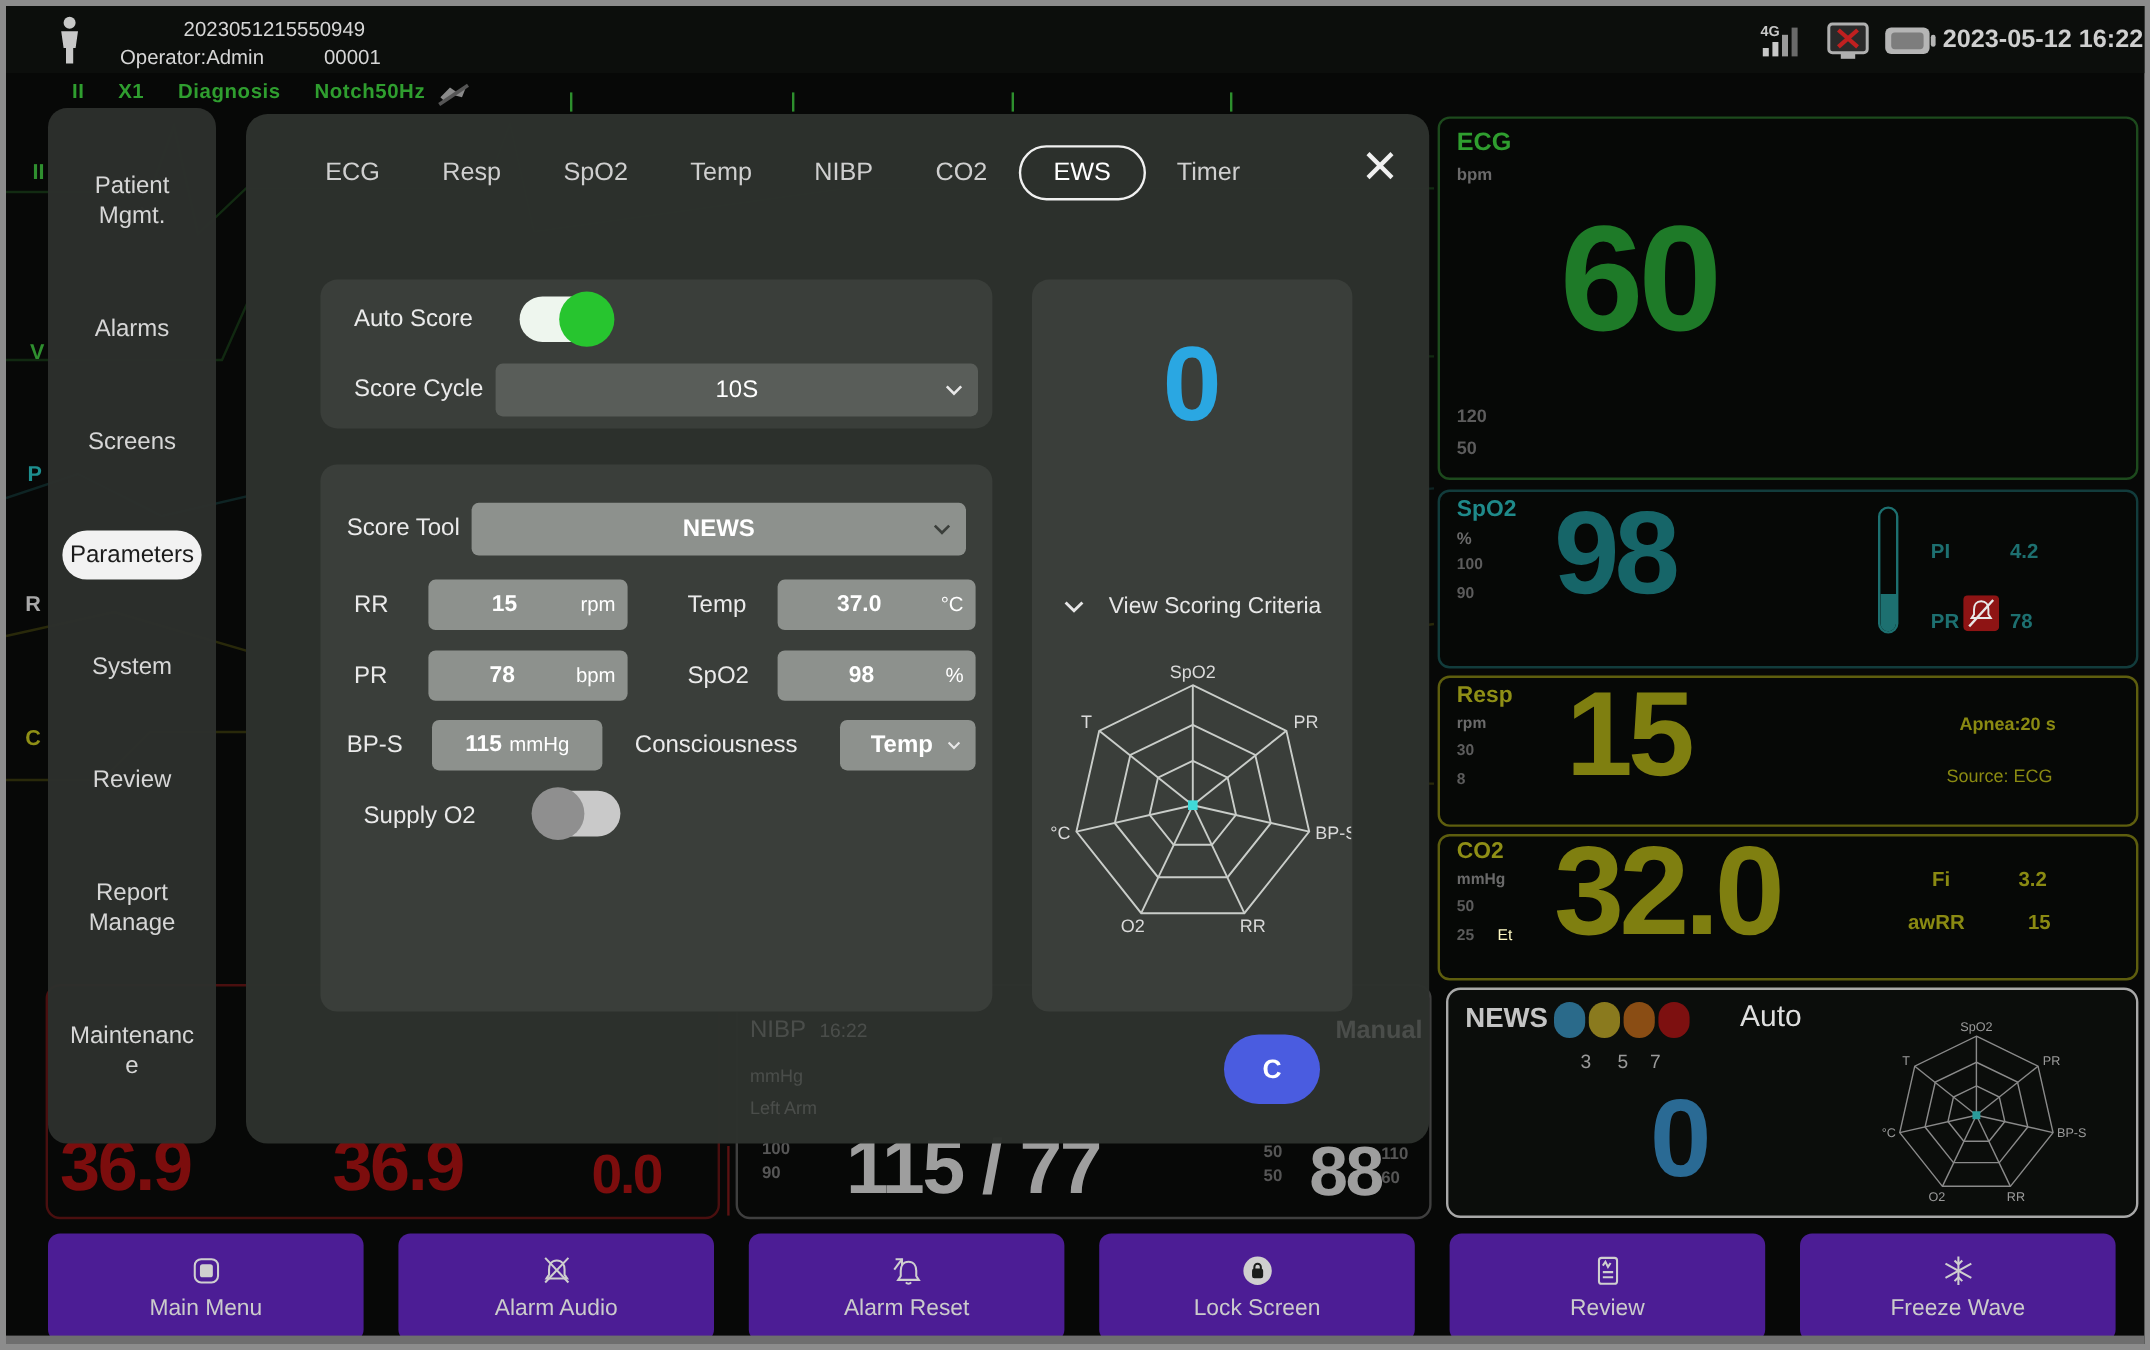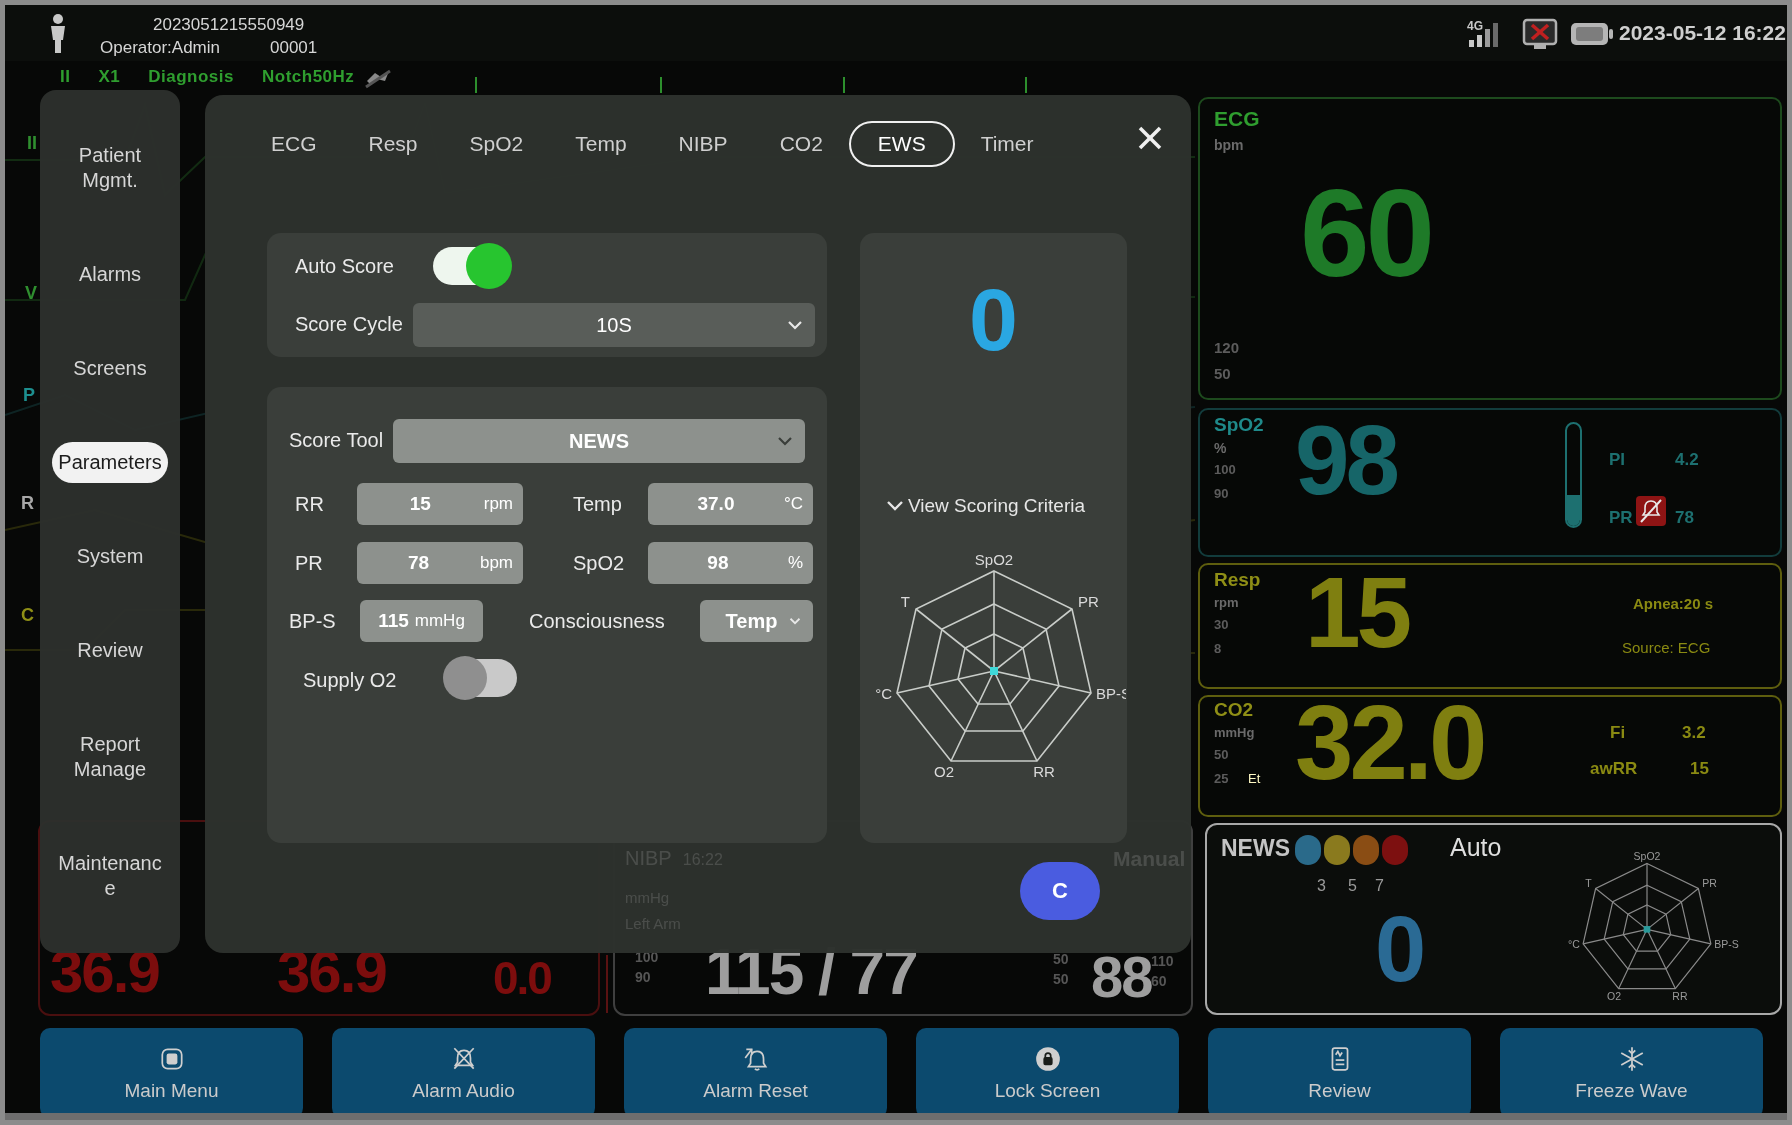--- a/index.html
+++ b/index.html
@@ -38,21 +38,21 @@
        align-items:center;cursor:text;}
   .fld .val{flex:1;text-align:center;font-weight:bold;}
   .fld .un{font-size:17px;padding-right:10px;}
   .chev{width:16px;height:10px;position:absolute;right:12px;top:50%;transform:translateY(-50%);}
   .toggle{position:relative;border-radius:20px;cursor:pointer;}
   .toggle.on{background:#eef6ee;width:76px;height:38px;}
   .toggle.on .knob{position:absolute;right:-3px;top:-4px;width:46px;height:46px;border-radius:50%;background:#27c52f;}
   .toggle.off{background:#c9c9c9;width:72px;height:38px;}
   .toggle.off .knob{position:absolute;left:-2px;top:-3px;width:44px;height:44px;border-radius:50%;background:#8f8f8f;}
   .score-big{color:#2aa7e2;font-size:88px;font-weight:bold;}
-  .criteria{color:#e6e6e6;font-size:19px;display:flex;align-items:center;gap:4px;cursor:pointer;}
+  .criteria{color:#e6e6e6;font-size:19px;display:flex;align-items:center;gap:20px;cursor:pointer;}
   .confirm-btn{position:absolute;left:815px;top:767px;width:80px;height:58px;border-radius:29px;
                background:#4a5ce0;color:#fff;font-size:22px;font-weight:bold;display:flex;
                align-items:center;justify-content:center;cursor:pointer;}
   .ghost{color:#9a9a9a;opacity:.28;position:absolute;}
 
   
   .radar .ln{stroke:#c9cdc9;stroke-width:1.6;fill:none;}
   .radar text{fill:#dadada;font-size:15px;}
   .radar .dot{fill:#3fd9d9;}
   .radar.dim .ln{stroke:#8a8a8a;stroke-width:1.8;}
@@ -70,21 +70,21 @@
   .bg-panel{position:absolute;top:815px;height:196px;border-radius:12px;z-index:2;}
   .temp-val{position:absolute;color:#7c0d0d;font-weight:bold;letter-spacing:-2px;z-index:2;}
   .nibp-big{position:absolute;color:#9e9e9e;font-weight:bold;letter-spacing:-2px;z-index:2;}
   .nibp-lim{position:absolute;color:#565656;font-size:14px;font-weight:bold;z-index:2;line-height:20px;}
 
   
   .news-dot{position:absolute;width:26px;height:30px;border-radius:13px;top:10px;}
 
   
   .toolbar{position:absolute;left:35px;top:1023px;width:1723px;height:90px;display:flex;gap:29px;z-index:6;}
-  .tool-btn{flex:1;background:#0c4a6e;border-radius:10px;display:flex;flex-direction:column;
+  .tool-btn{flex:1;background:#4c1d95;border-radius:10px;display:flex;flex-direction:column;
             align-items:center;justify-content:center;gap:7px;cursor:pointer;}
   .tool-btn span{color:#cbcbcb;font-size:19px;}
   .ticon{width:28px;height:28px;}
   .ticon *{stroke:#cfcfcf;stroke-width:1.6;fill:none;}
   .ticon .fl{fill:#cfcfcf;stroke:none;}
 </style>
 </head>
 <body>
 
 <div id="screen">
@@ -240,21 +240,21 @@
         <span class="val">78</span>
         <span class="un">bpm</span>
       </div>
       <span class="abs dlg-lbl" style="left:306px;top:165px">SpO2</span>
       <div class="abs fld" style="left:381px;top:155px;width:165px;height:42px">
         <span class="val">98</span>
         <span class="un">%</span>
       </div>
 
       <span class="abs dlg-lbl" style="left:22px;top:223px">BP-S</span>
-      <div class="abs fld" style="left:93px;top:213px;width:123px;height:42px;justify-content:center;gap:6px">
+      <div class="abs fld" style="left:93px;top:213px;width:142px;height:42px;justify-content:center;gap:6px">
         <span style="font-weight:bold">115</span>
         <span class="un" style="padding:0">mmHg</span>
       </div>
       <span class="abs dlg-lbl" style="left:262px;top:223px">Consciousness</span>
       <div class="abs drop-light" style="left:433px;top:213px;width:113px;height:42px">
         <span style="font-weight:bold;margin-right:10px">Temp</span>
         <svg class="chev" style="width:12px" viewBox="0 0 16 10">
             <polyline points="2,2 8,8 14,2" stroke="#e8e8e8" stroke-width="2.4" fill="none"></polyline>
           </svg>
       </div>

